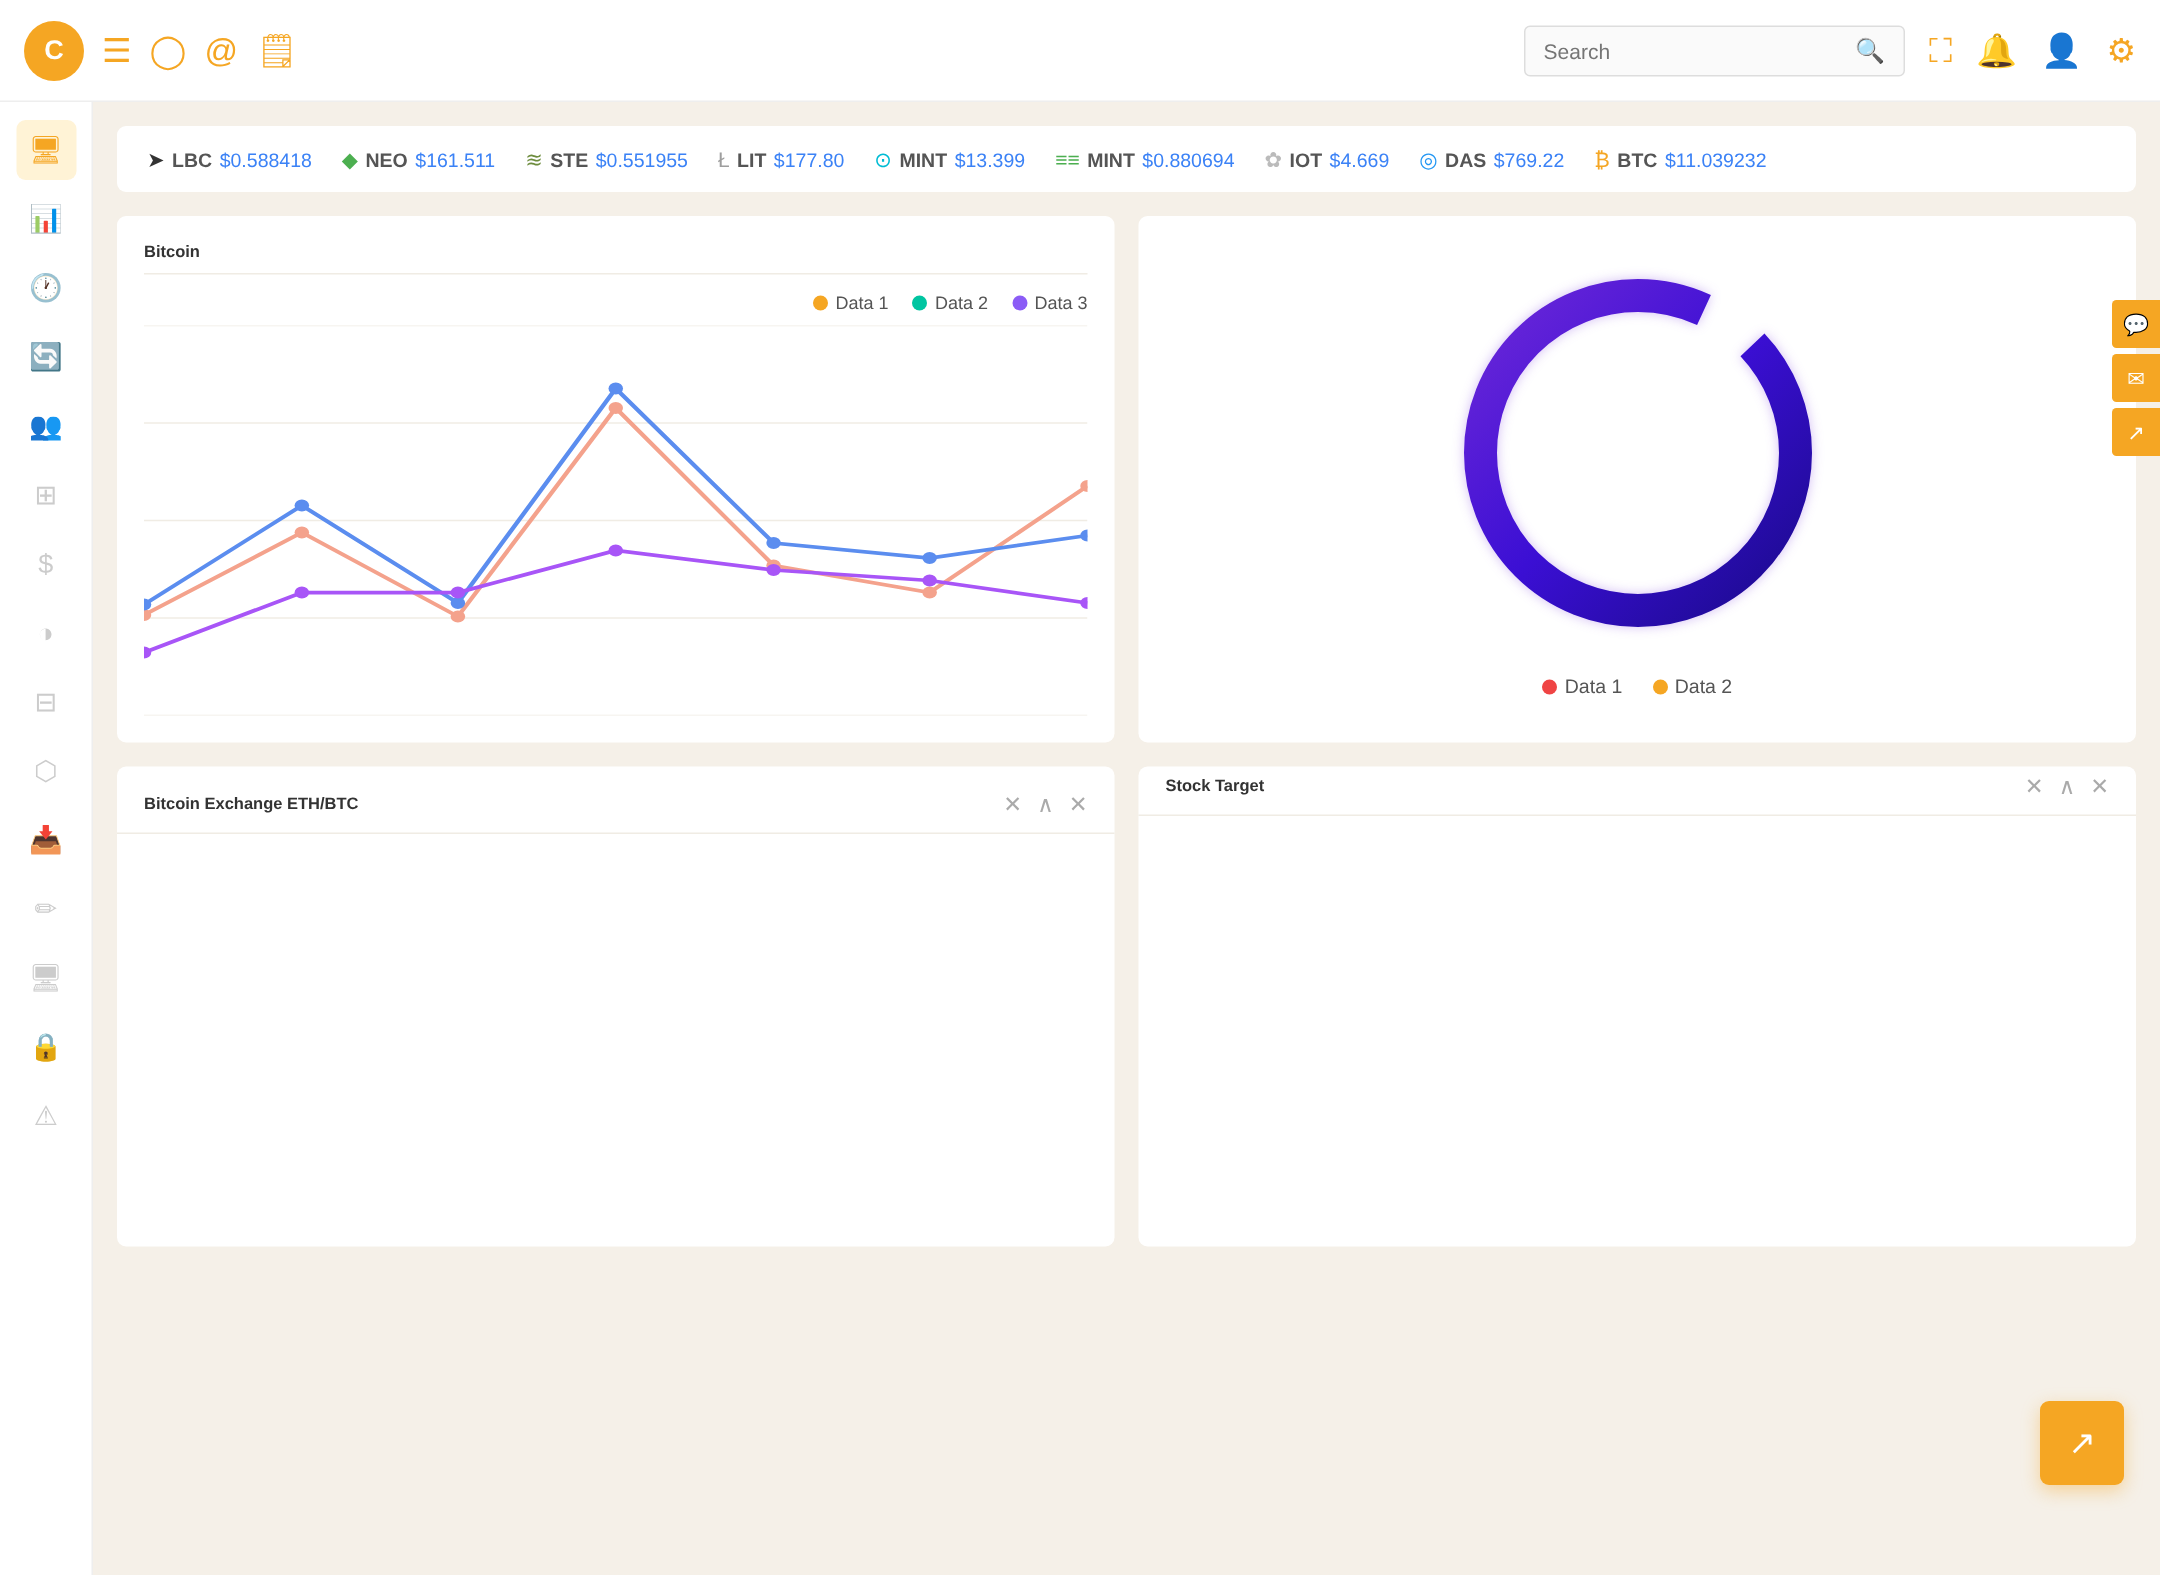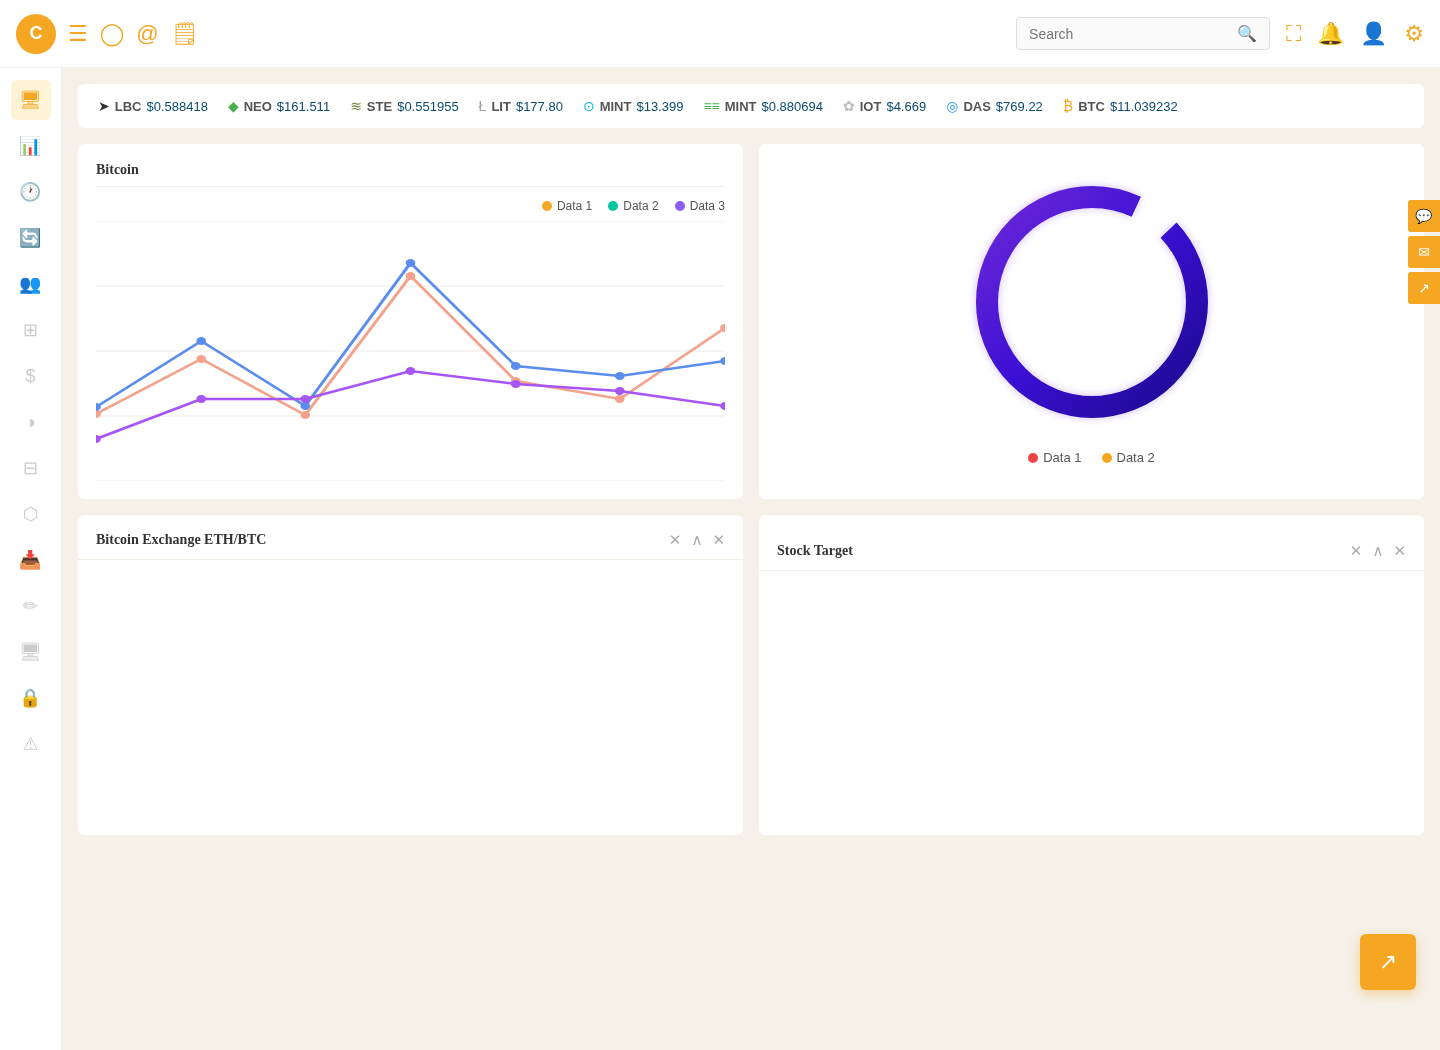--- a/index.html
+++ b/index.html
@@ -57,32 +57,32 @@
 
     
     .ticker-bar {
       background: #fff; border-radius: 6px; padding: 14px 20px;
       display: flex; align-items: center; gap: 20px;
       flex-wrap: wrap; margin-bottom: 16px;
       font-size: 13px; font-weight: 500;
     }
     .ticker-item { display: flex; align-items: center; gap: 5px; }
     .ticker-coin { color: #555; font-weight: 600; }
-    .ticker-price { color: #0c4a6e; }
+    .ticker-price { color: #3b82f6; }
     .ticker-icon { font-size: 14px; }
 
     
     .grid-2 { display: grid; grid-template-columns: 1fr 1fr; gap: 16px; }
     .card {
       background: #fff; border-radius: 6px; padding: 18px;
       position: relative;
     }
     .card-title {
-      font-size: 14px; font-weight: 600; color: #333;
-      margin-bottom: 12px; border-bottom: 1px solid #f0ece4; padding-bottom: 8px; font-family: Liberation Serif, serif;
+      font-size: 11px; font-weight: 600; color: #333;
+      margin-bottom: 12px; border-bottom: 1px solid #f0ece4; padding-bottom: 8px;
     }
 
     
     .legend { display: flex; gap: 16px; justify-content: flex-end; margin-bottom: 8px; }
     .legend-item { display: flex; align-items: center; gap: 5px; font-size: 12px; color: #555; }
     .legend-dot { width: 10px; height: 10px; border-radius: 50%; }
 
     
     .chart-wrapper { display: flex; height: 260px; }
     .y-axis { display: flex; flex-direction: column; justify-content: space-between; width: 35px; padding-right: 8px; font-size: 11px; color: #999; text-align: right; }
@@ -316,21 +316,21 @@
         <div style="display:flex;gap:10px;color:#aaa;font-size:15px">
           <span style="cursor:pointer">✕</span>
           <span style="cursor:pointer">∧</span>
           <span style="cursor:pointer">✕</span>
         </div>
       </div>
       <div class="card-body"></div>
     </div>
 
     <div class="bottom-card">
-      <div style="display:flex;align-items:center;justify-content:space-between;padding:27px 18px 10px;border-bottom:1px solid #f0ece4">
+      <div style="display:flex;align-items:center;justify-content:space-between;padding:4px 18px 10px;border-bottom:1px solid #f0ece4">
         <span class="card-title" style="margin:0;padding:0;border:none">Stock Target</span>
         <div style="display:flex;gap:10px;color:#aaa;font-size:15px">
           <span style="cursor:pointer">✕</span>
           <span style="cursor:pointer">∧</span>
           <span style="cursor:pointer">✕</span>
         </div>
       </div>
       <div class="card-body"></div>
     </div>
   </div>

